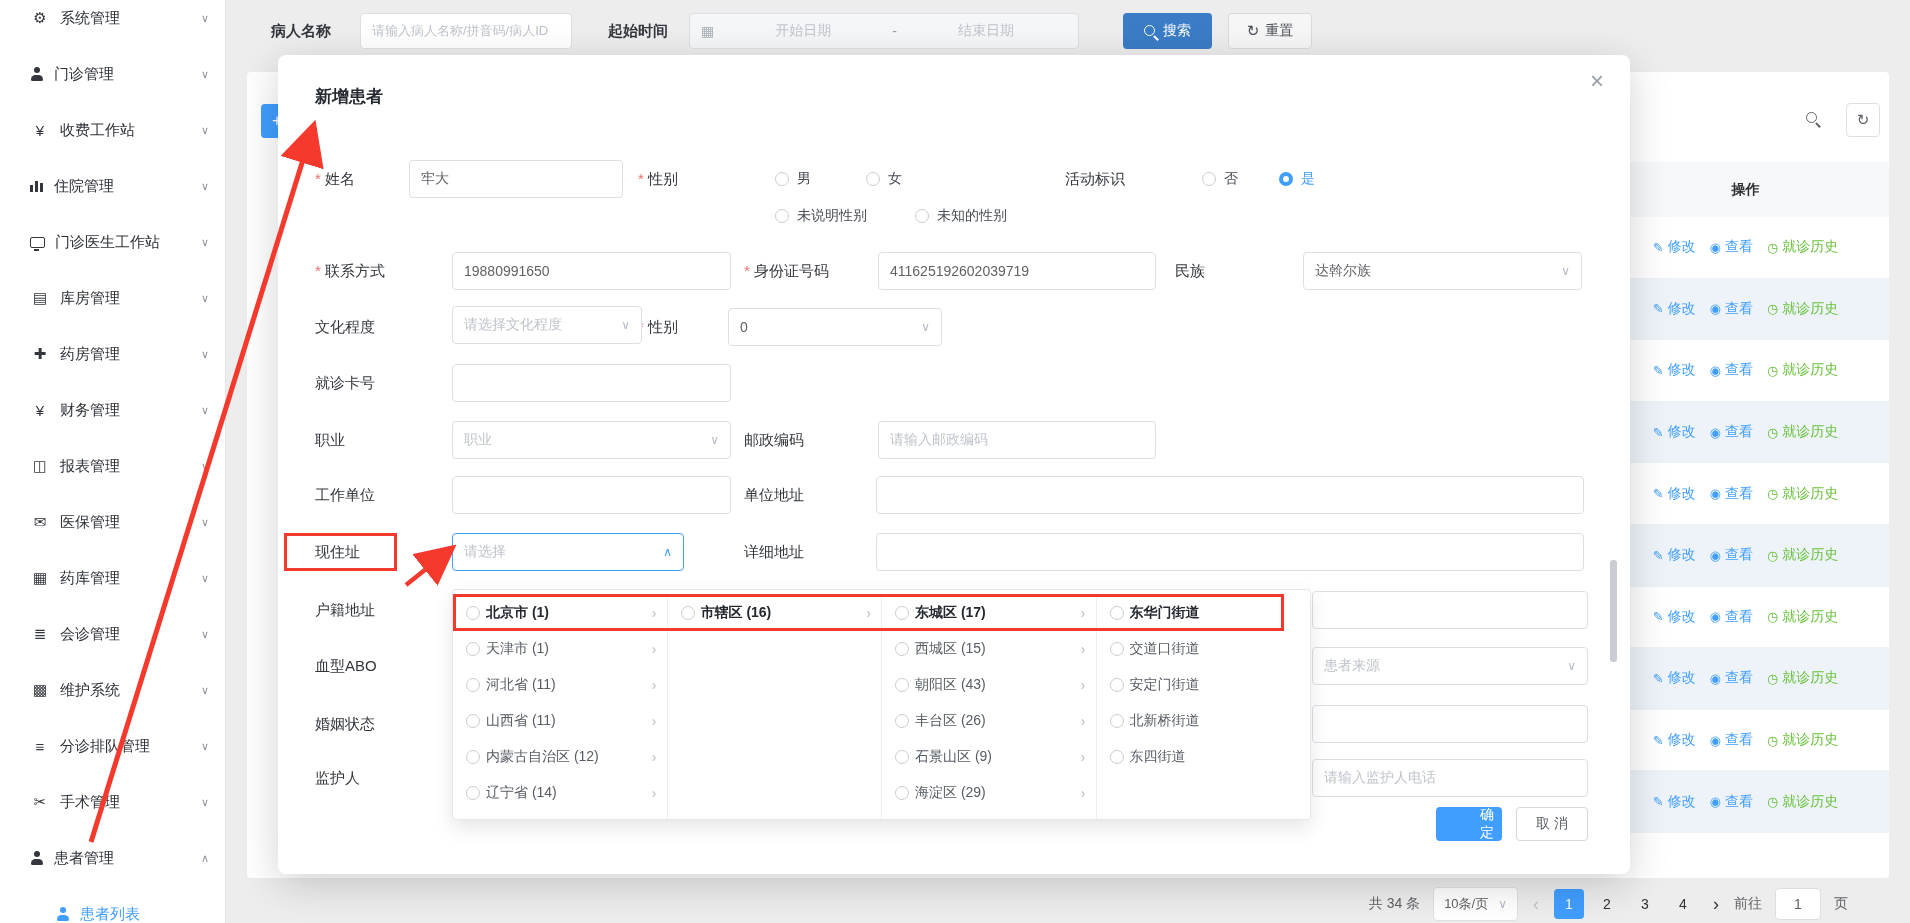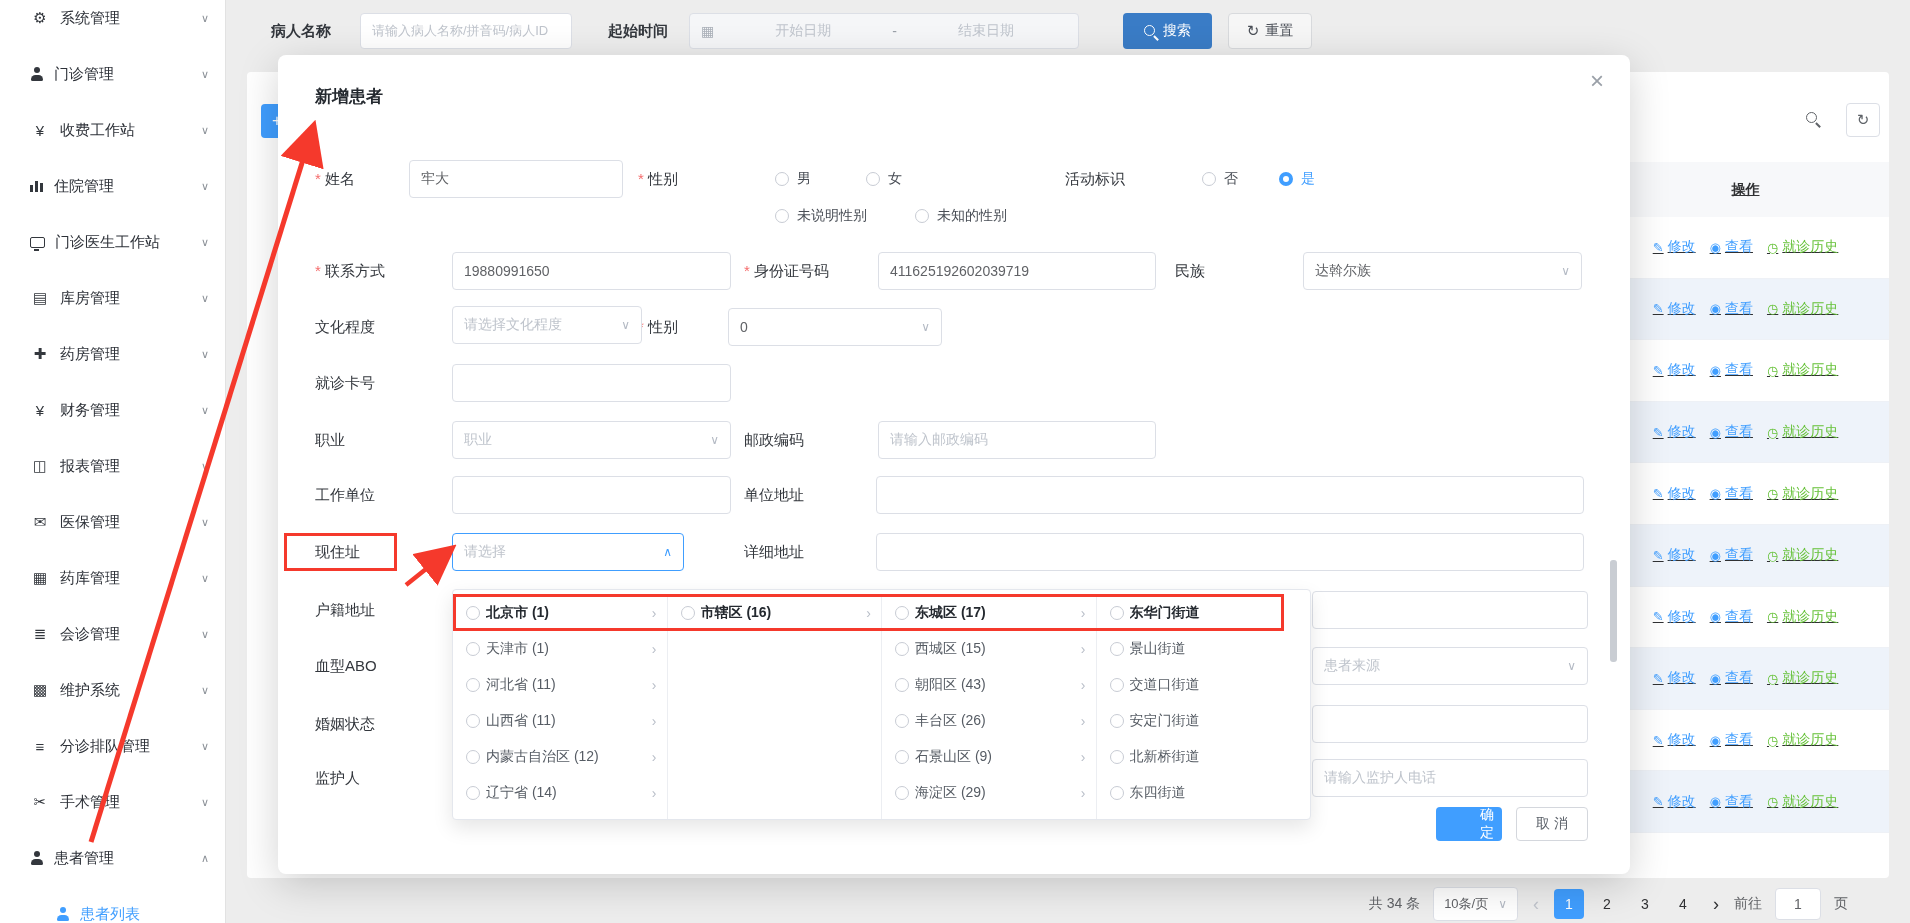--- a/index.html
+++ b/index.html
@@ -45,21 +45,21 @@
 
   
   .card{position:absolute;left:247px;top:72px;width:1642px;height:806px;background:#fff;border-radius:4px;z-index:1;}
   .add-btn{position:absolute;background:var(--accent);color:#fff;border-radius:4px;font-size:17px;justify-content:flex-start;padding-left:11px;}
   .tool-btn{position:absolute;width:34px;height:34px;border:1px solid #dcdfe6;border-radius:4px;background:#fff;display:flex;align-items:center;justify-content:center;color:#5f6368;font-size:15px;z-index:2;cursor:pointer;}
   .tool-search{position:absolute;color:#5f6368;z-index:2;cursor:pointer;}
   .t-head{height:55px;line-height:55px;background:#f7f8fa;font-weight:700;font-size:14px;color:#303133;}
   .left-col{position:absolute;left:243px;top:162px;width:60px;z-index:2;margin-left:44px;}
   .left-col .t-head{padding-left:7px;}
   .lcell{height:61.6px;line-height:61.6px;padding-left:13px;font-size:13px;color:#4b5258;background:#fff;border-bottom:1px solid #eef1f6;}
-  .ops-col{position:absolute;left:1602px;top:162px;width:287px;z-index:2;text-decoration:underline;}
+  .ops-col{position:absolute;left:1602px;top:162px;width:287px;z-index:2;}
   .ops-col .t-head{text-align:center;}
   .t-row{height:61.6px;display:flex;align-items:center;justify-content:center;gap:14px;background:#fff;border-bottom:1px solid #eef1f6;font-size:14px;}
   .stripe{background:#eef3fa;}
   .op-link{display:inline-flex;align-items:center;gap:4px;cursor:pointer;white-space:nowrap;}
   .op-link.blue{color:var(--accent);}
   .op-link.green{color:var(--green);}
   .op-ic{font-size:13px;}
 
   
   .pagination{position:absolute;top:886px;right:62px;height:36px;display:flex;align-items:center;gap:13px;z-index:2;font-size:14px;color:#606266;}
@@ -574,24 +574,20 @@
             <span class="cc-arrow">›</span>
           </div>
         </div>
         <div class="cc-col">
           <div class="cc-item active">
             <span class="radio"></span>
             <span class="cc-label">东华门街道</span>
           </div>
           <div class="cc-item">
             <span class="radio"></span>
-            <span class="cc-label">景山街道</span>
-          </div>
-          <div class="cc-item">
-            <span class="radio"></span>
             <span class="cc-label">交道口街道</span>
           </div>
           <div class="cc-item">
             <span class="radio"></span>
             <span class="cc-label">安定门街道</span>
           </div>
           <div class="cc-item">
             <span class="radio"></span>
             <span class="cc-label">北新桥街道</span>
           </div>

